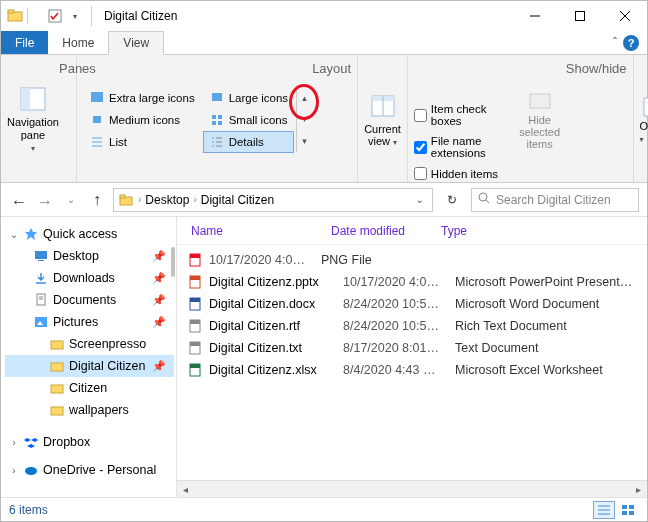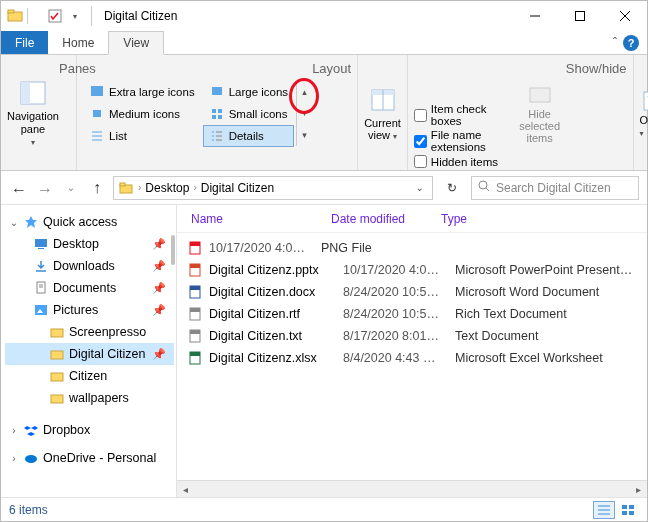--- a/index.html
+++ b/index.html
@@ -32,21 +32,21 @@
 
   .layout-grid { display: grid; grid-template-columns: auto auto; grid-auto-rows: 22px; gap: 0 2px; }
   .layout-item { display: flex; align-items: center; gap: 4px; padding: 0 6px; font-size: 11.5px; }
   .layout-item.selected { background: #cce4f7; border: 1px solid #7aa7d8; padding: 0 5px; }
   .layout-scroll { width: 16px; display: flex; flex-direction: column; justify-content: space-around; align-items: center; margin-left: 2px; border-left: 1px solid #ccc; height: 64px; position: relative; }
   .layout-scroll .sbtn { height: 20px; font-size: 9px; color: #555; display:flex; align-items:center; }
   .red-circle { position: absolute; width: 30px; height: 36px; border: 3px solid #e81123; border-radius: 50%; top: -4px; left: -8px; pointer-events: none; }
 
   .currview { width: 56px; text-align: center; font-size: 11px; }
   .showhide-body { display: flex; align-items: center; gap: 8px; }
-  .checks { display: flex; flex-direction: column; gap: 2px; font-size: 11.5px; margin-top: 44px; }
+  .checks { display: flex; flex-direction: column; gap: 8px; font-size: 11.5px; margin-top: 44px; }
   .chk { display: flex; align-items: center; gap: 4px; }
   .chk input { margin: 0; width: 13px; height: 13px; }
   .hide-sel { width: 72px; text-align: center; font-size: 11px; color: #888; }
   .options-g { width: 60px; text-align: left; font-size: 11px; }
 
   
   .addrbar { height: 34px; border-bottom: 1px solid #e3e3e3; display: flex; align-items: center; padding: 0 8px; gap: 6px; }
   .navbtn { width: 20px; text-align: center; color: #888; font-size: 16px; }
   .navbtn.enabled { color: #333; }
   .crumbs { flex: 1; height: 24px; border: 1px solid #ccc; display: flex; align-items: center; font-size: 12px; padding: 0 4px; gap: 2px; }

